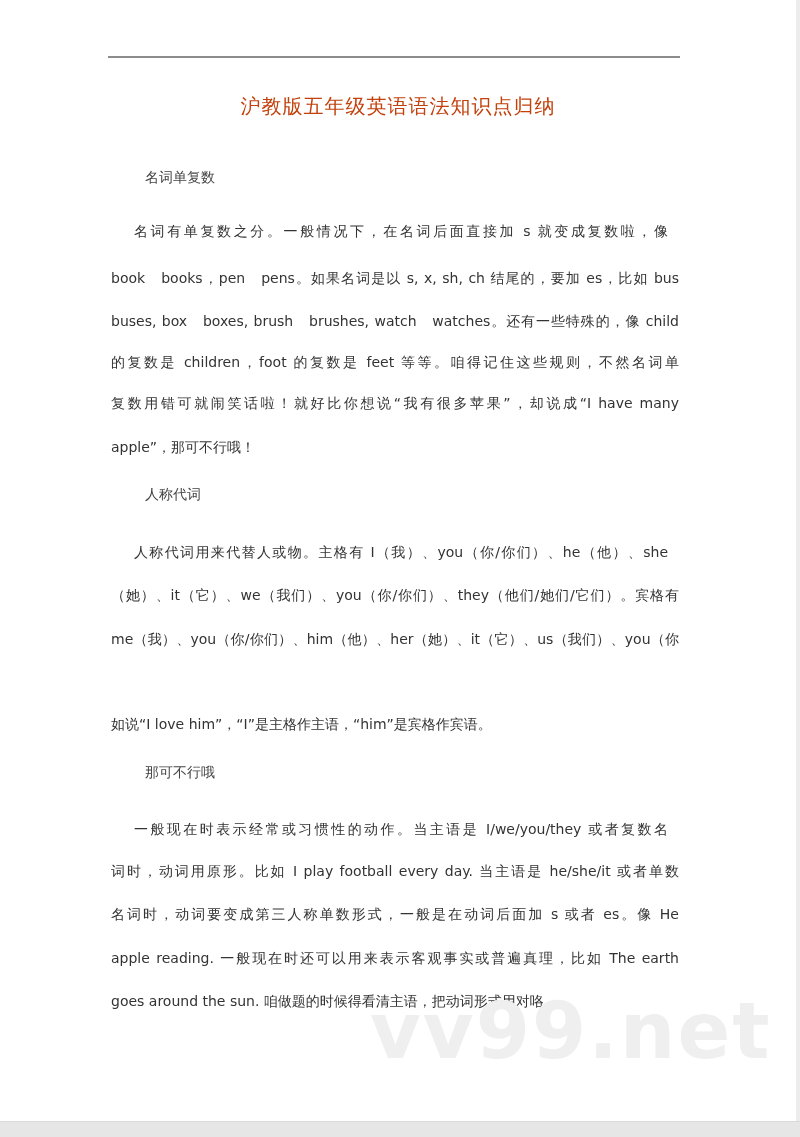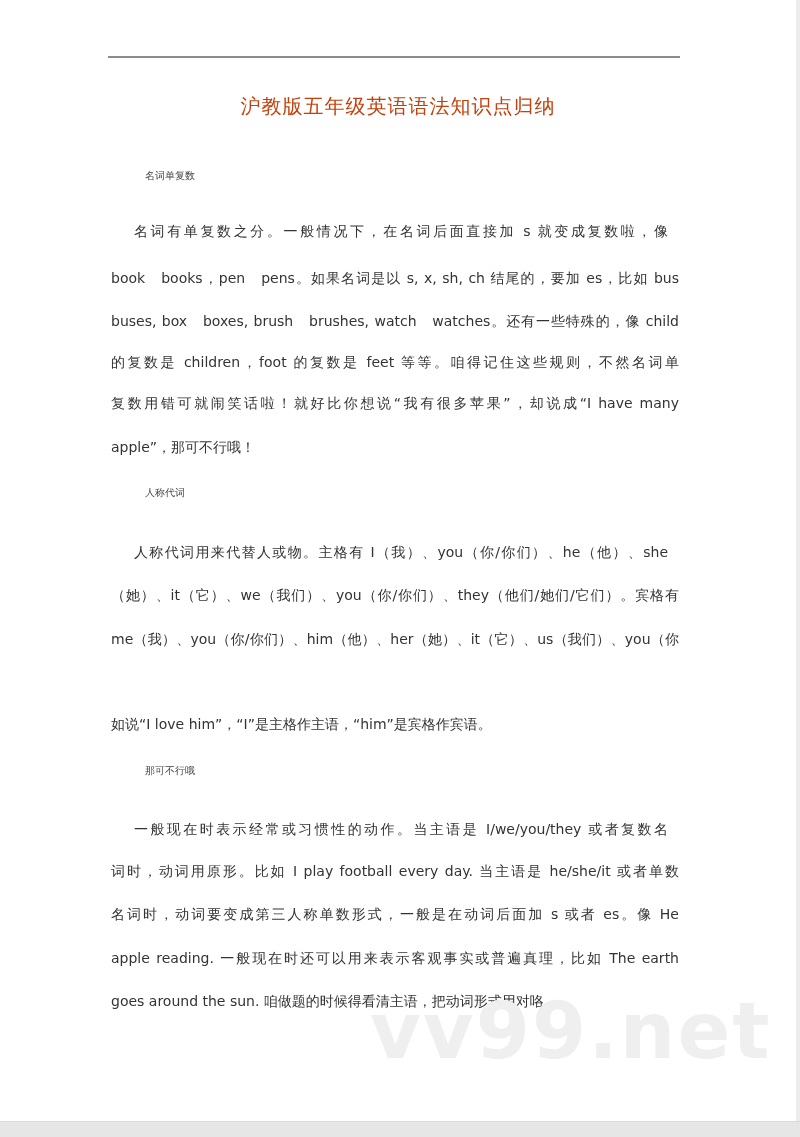--- a/index.html
+++ b/index.html
@@ -8,21 +8,21 @@
     font-family: "DejaVu Sans", "Liberation Sans", sans-serif; color: #2a2a2a;
   }
   .page { position: absolute; left: 0; top: 0; width: 796px; height: 1122px; background: #fff; }
   .right-edge { position: absolute; right: 0; top: 0; width: 4px; height: 1137px; background: #ececec; }
   .bottom-band { position: absolute; left: 0; bottom: 0; width: 800px; height: 15px; background: #e6e6e6; border-top: 1px solid #dadada; }
   .header-rule { position: absolute; left: 108px; top: 56px; width: 572px; height: 2px; background: #8c8c8c; }
   .title {
     position: absolute; left: 0; width: 796px; top: 93px; text-align: center;
     font-family: "DejaVu Serif", serif; font-size: 20px; color: #c2410c; letter-spacing: 1px;
   }
-  .heading { position: absolute; left: 145px; font-size: 10px; color: #444; font-family: "DejaVu Serif", serif; }
+  .heading { position: absolute; left: 145px; font-size: 14px; color: #444; font-family: "DejaVu Serif", serif; }
   .line {
     position: absolute; left: 111px; width: 568px; font-size: 14px; line-height: 20px; white-space: nowrap;
     text-align: justify; text-align-last: justify; color: #333;
   }
   .line.indent { left: 134px; width: 534px; }
   .line.last { text-align-last: left; }
   .watermark {
     position: absolute; left: 370px; top: 992px; font-family: "DejaVu Sans", sans-serif; font-weight: bold;
     font-size: 78px; color: #efefef; letter-spacing: 2px; line-height: 1;
   }

